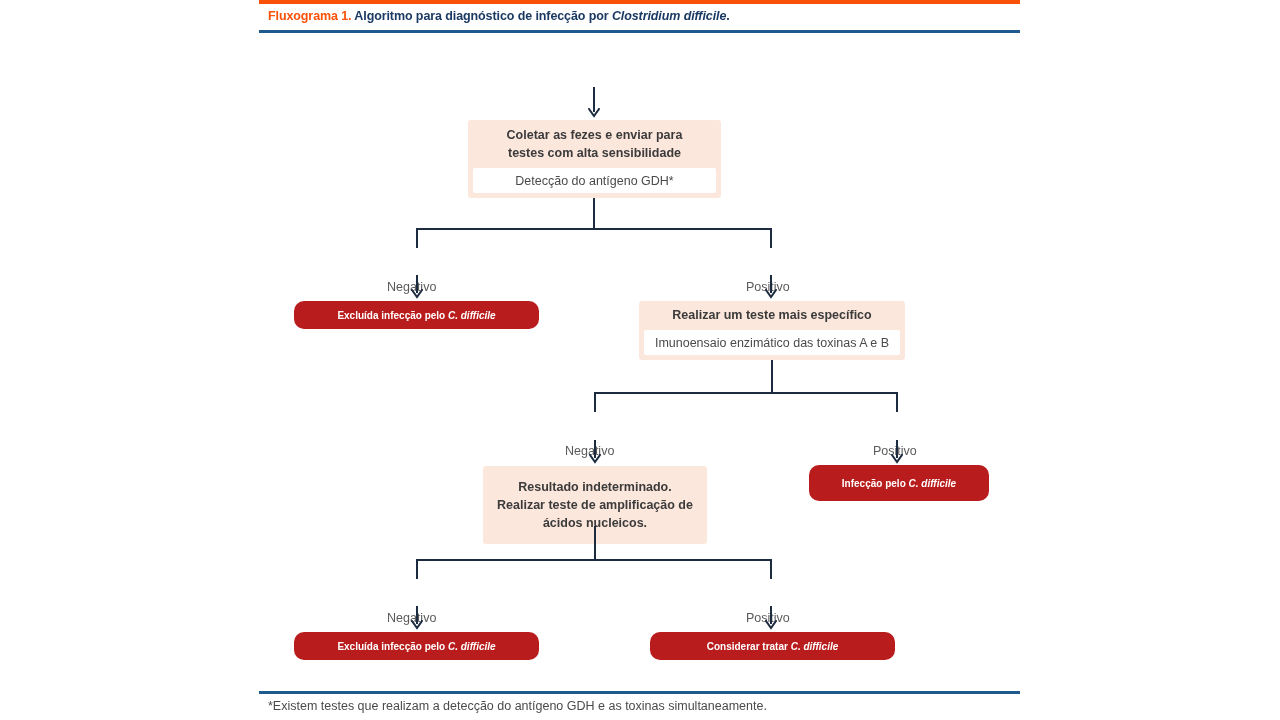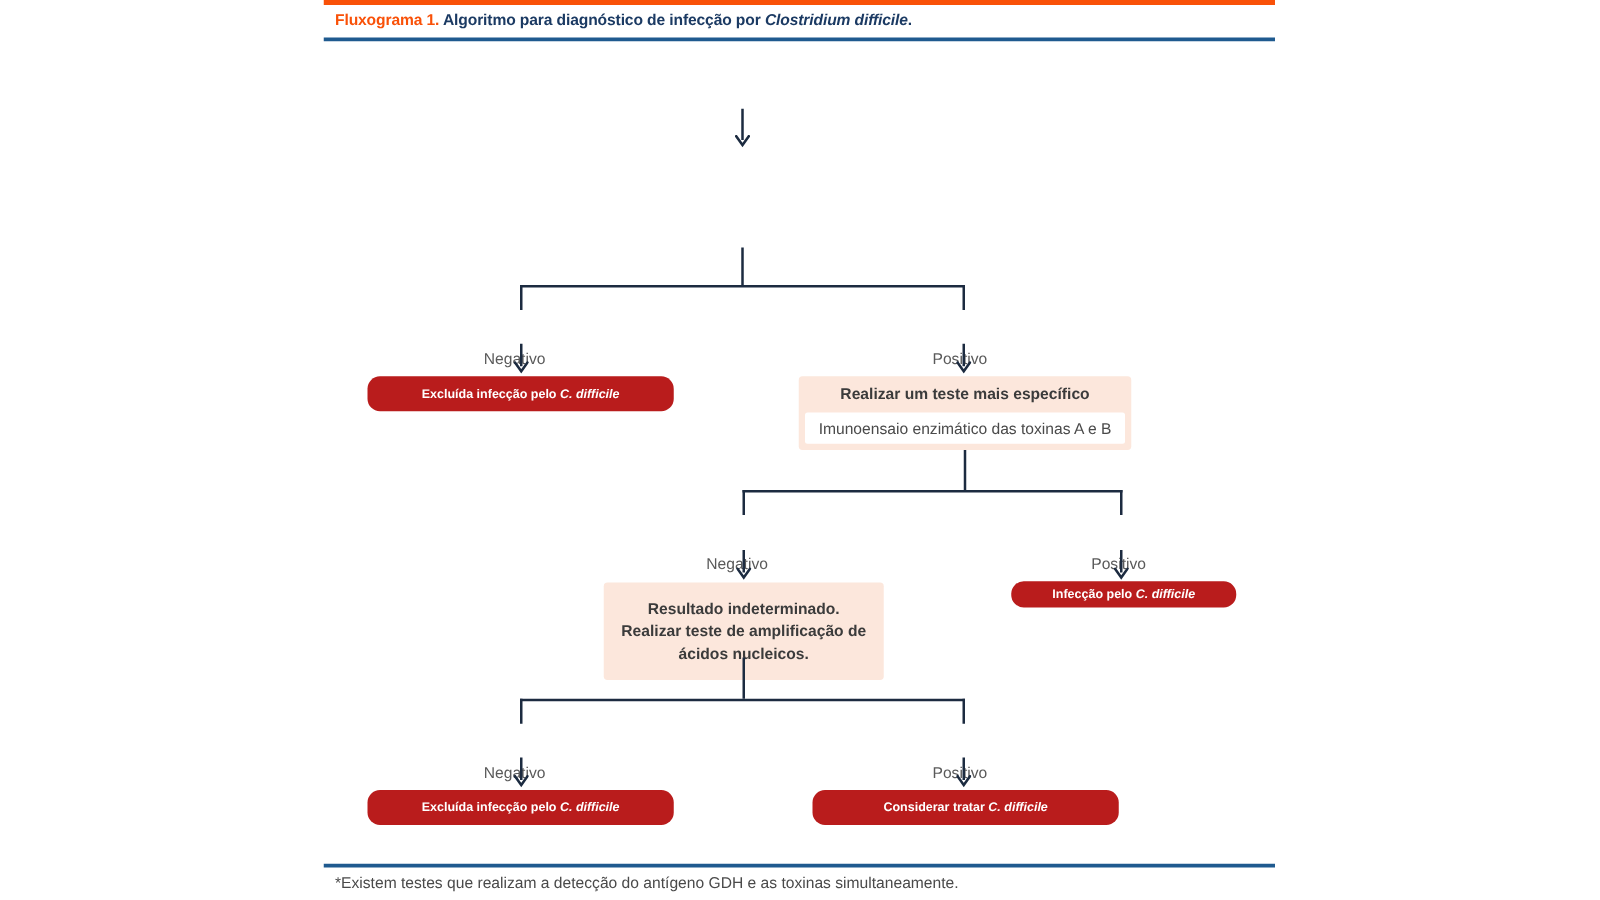--- a/index.html
+++ b/index.html
@@ -187,20 +187,29 @@
   <div class="title-rule"></div>
 
 
   <div class="vline" style="left:593px; top:87px; width:2px; height:25px;"></div>
   <div class="arrowhead" style="left:588px; top:108px;">
     <svg width="12" height="10" viewBox="0 0 12 10" aria-hidden="true">
       <path d="M1 1 L6 8 L11 1" fill="none" stroke="#1C2B40" stroke-width="2" stroke-linecap="square"></path>
     </svg>
   </div>
 
+  <div class="node-split" style="left:468px; top:120px; width:253px; height:78px;">
+    <div class="split-head" style="height:48px;">
+      <div>
+        <span>Coletar as fezes e enviar para</span><br>
+        <span>testes com alta sensibilidade</span>
+      </div>
+    </div>
+    <div class="split-sub" style="height:25px;">Detecção do antígeno GDH*</div>
+  </div>
 
   <div class="vline" style="left:593px; top:198px; width:2px; height:30px;"></div>
   <div class="hline" style="left:416px; top:228px; width:356px; height:2px;"></div>
   <div class="vline" style="left:416px; top:228px; width:2px; height:20px;"></div>
   <div class="vline" style="left:770px; top:228px; width:2px; height:20px;"></div>
 
   <div class="edge-label right-of-line" style="left:387px; top:253px;">Negativo</div>
   <div class="edge-label right-of-line" style="left:746px; top:253px;">Positivo</div>
 
   <div class="vline" style="left:416px; top:275px; width:2px; height:18px;"></div>
@@ -251,21 +260,21 @@
   </div>
 
   <div class="node node-peach" style="left:483px; top:466px; width:224px; height:78px;">
     <div>
       <span>Resultado indeterminado.</span><br>
       <span>Realizar teste de amplificação de</span><br>
       <span>ácidos nucleicos.</span>
     </div>
   </div>
 
-  <div class="node node-salmon" style="left:809px; top:465px; width:180px; height:21px;">
+  <div class="node node-salmon" style="left:809px; top:465px; width:180px; height:36px;">
     <div>
       <span>Infecção pelo </span><span class="ital">C. difficile</span>
     </div>
   </div>
 
   <div class="vline" style="left:594px; top:526px; width:2px; height:33px;"></div>
   <div class="hline" style="left:416px; top:559px; width:356px; height:2px;"></div>
   <div class="vline" style="left:416px; top:559px; width:2px; height:20px;"></div>
   <div class="vline" style="left:770px; top:559px; width:2px; height:20px;"></div>
 

